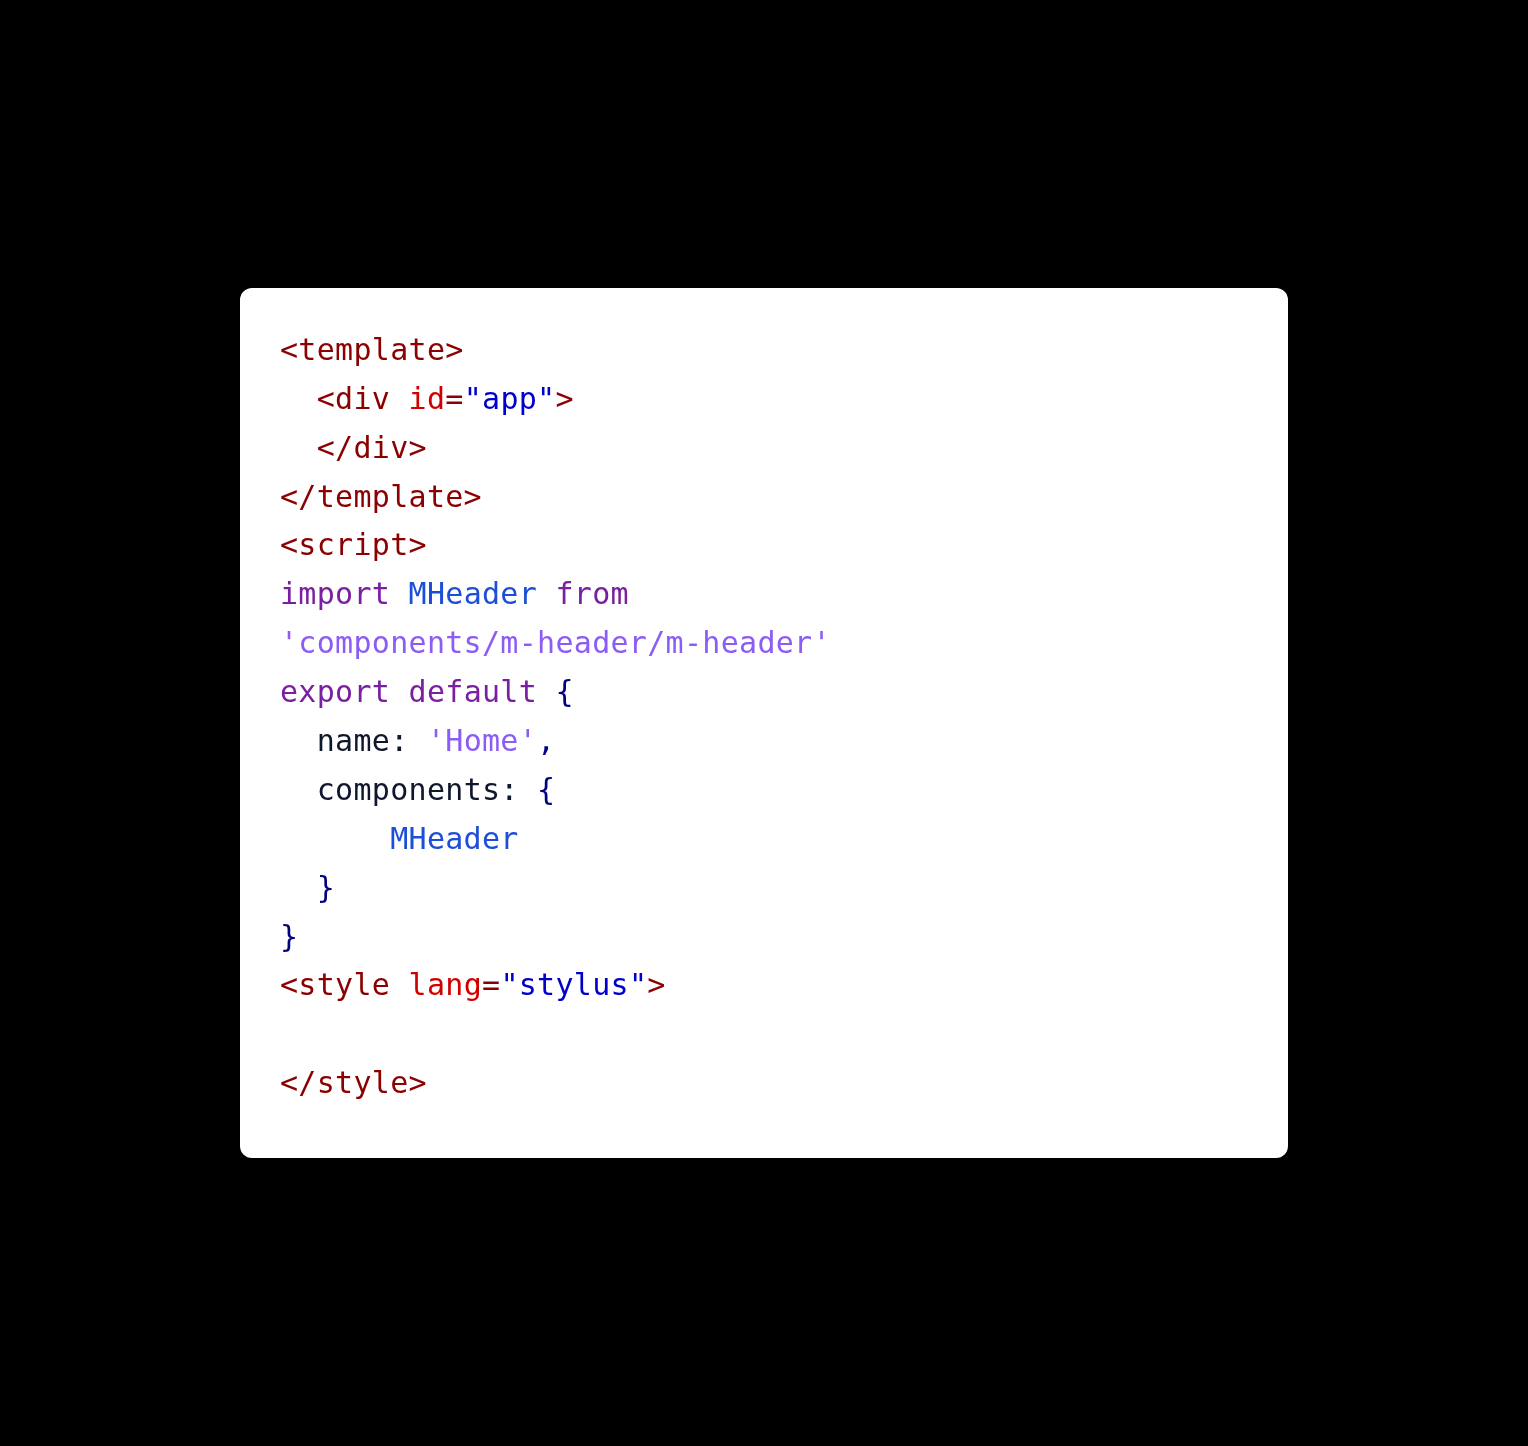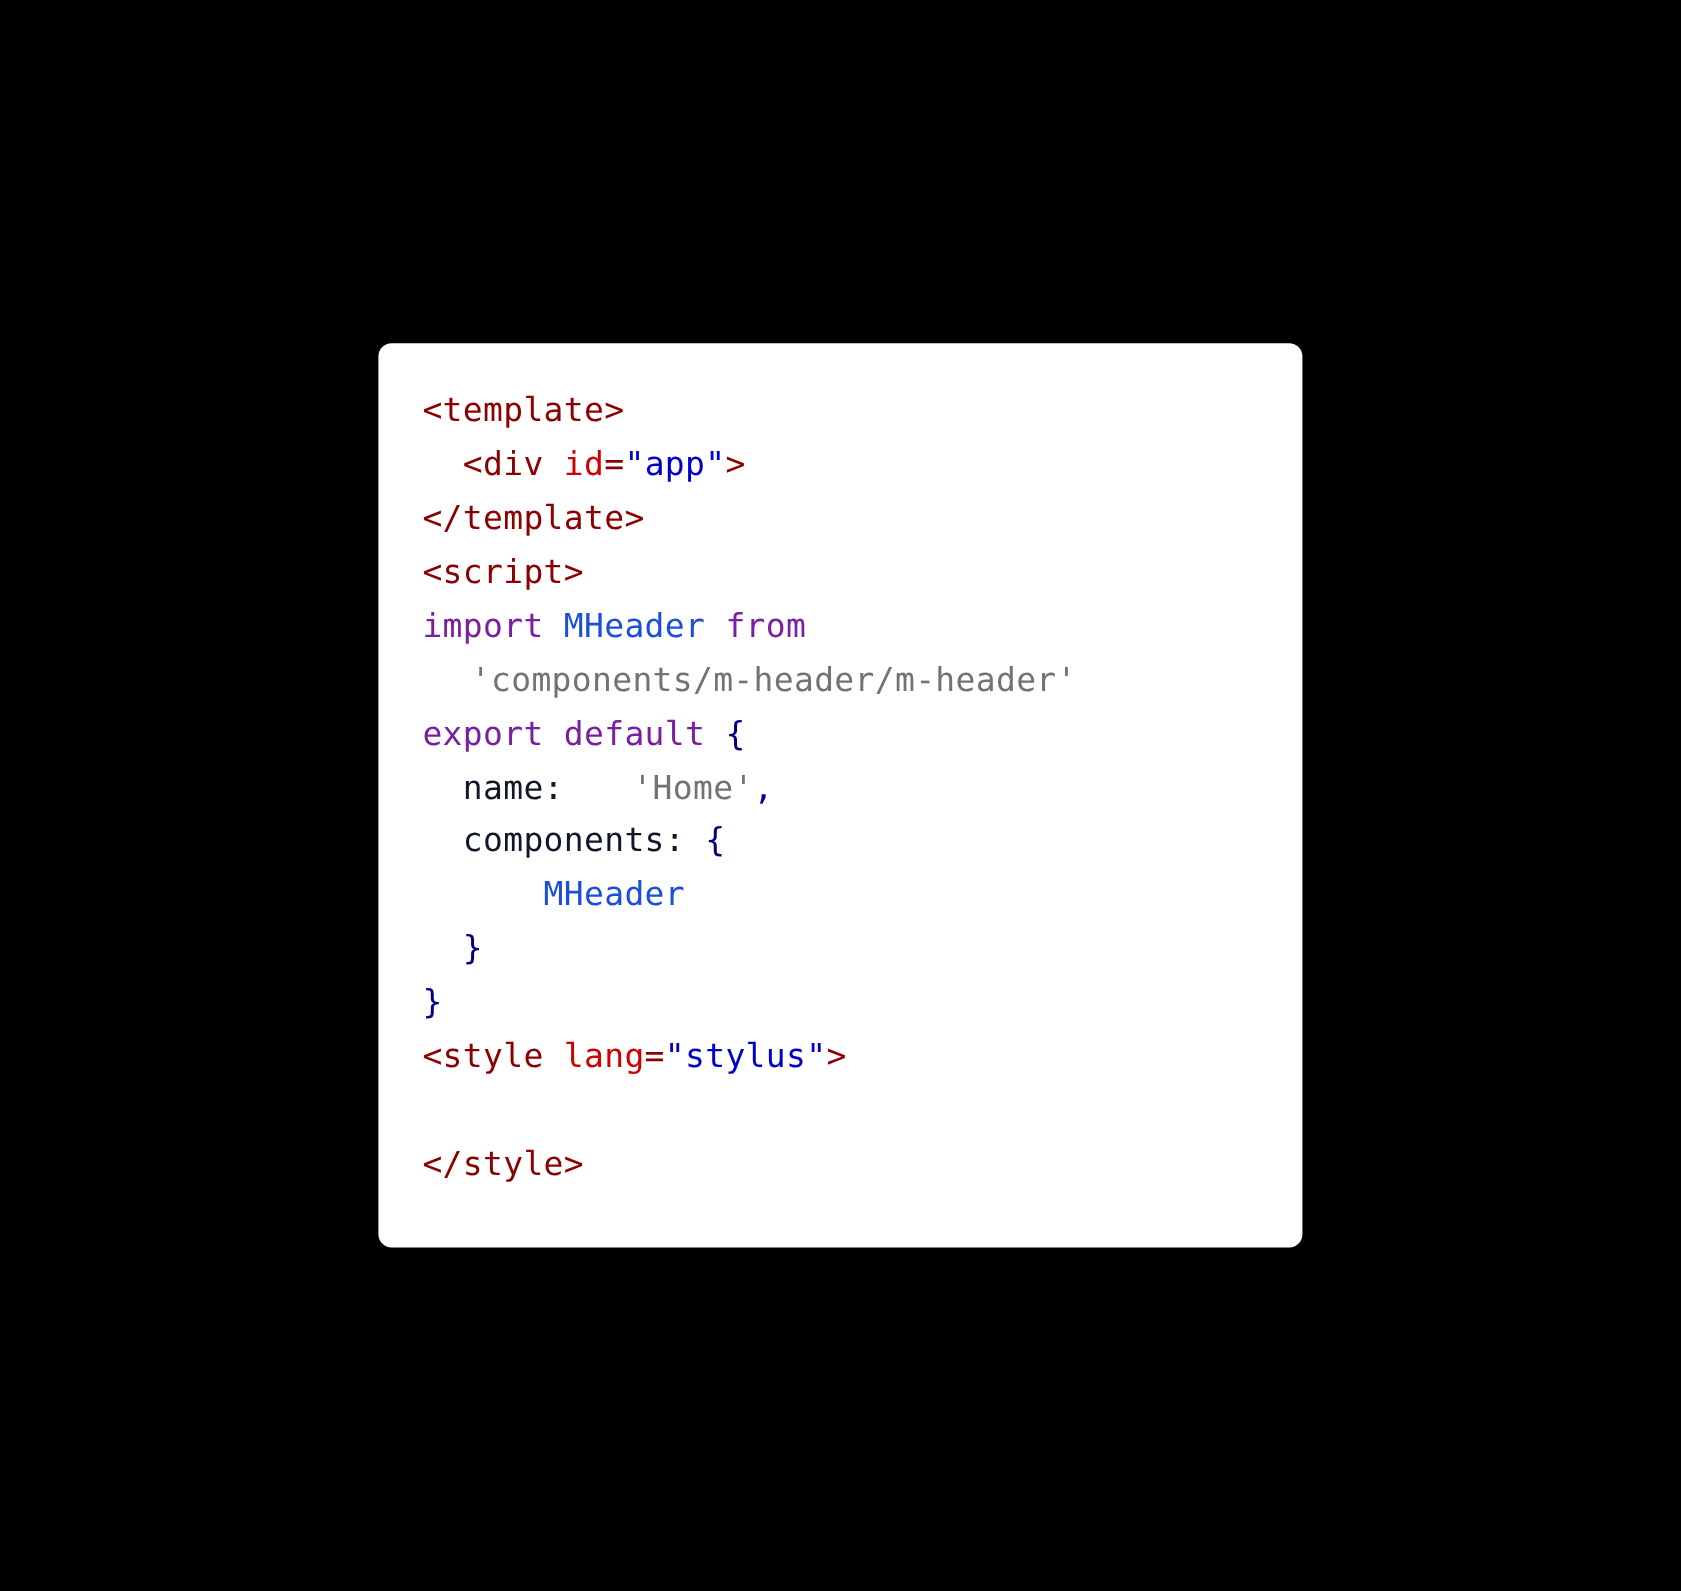--- a/index.html
+++ b/index.html
@@ -12,47 +12,48 @@
       display: flex;
       justify-content: center;
       align-items: center;
       min-height: 100vh;
       padding: 40px;
     }
     .code-window {
       background: #fff;
       border-radius: 12px;
       padding: 38px 40px 50px 40px;
-      width: 840px;
+      width: 1048px;
       font-family: "DejaVu Sans Mono", "Menlo", "Consolas", monospace;
       font-size: 30px;
       line-height: 1.63;
       letter-spacing: 0.3px;
       box-shadow: 0 2px 8px rgba(0,0,0,0.3);
     }
     .line {
       white-space: pre-wrap;
       word-break: break-word;
     }
     .tag { color: #8B0000; }
     .attr-name { color: #D10000; }
     .attr-value { color: #0000CC; }
-    .string { color: #737373; margin-left: 44px; }
+    .string { color: #8b5cf6; }
     .keyword { color: #7B1FA2; }
     .identifier { color: #1d4ed8; }
     .property { color: #0f172a; }
     .punct { color: #000080; }
     .keyword-default { color: #7B1FA2; }
   </style>
 </head>
 <body>
 
 <div class="code-window">
   <div class="line"><span class="tag">&lt;template&gt;</span></div>
   <div class="line"><span>  </span><span class="tag">&lt;div</span><span> </span><span class="attr-name">id</span><span class="tag">=</span><span class="attr-value">"app"</span><span class="tag">&gt;</span></div>
+  <div class="line"><span>  </span><span class="tag">&lt;/div&gt;</span></div>
   <div class="line"><span class="tag">&lt;/template&gt;</span></div>
   <div class="line"><span class="tag">&lt;script&gt;</span></div>
   <div class="line"><span class="keyword">import</span><span> </span><span class="identifier">MHeader</span><span> </span><span class="keyword">from</span><span> </span></div>
   <div class="line"><span class="string">'components/m-header/m-header'</span></div>
   <div class="line"><span class="keyword">export</span><span> </span><span class="keyword-default">default</span><span> </span><span class="punct">{</span></div>
   <div class="line"><span>  </span><span class="property">name:</span><span> </span><span class="string">'Home'</span><span class="punct">,</span></div>
   <div class="line"><span>  </span><span class="property">components:</span><span> </span><span class="punct">{</span></div>
   <div class="line"><span>      </span><span class="identifier">MHeader</span></div>
   <div class="line"><span>  </span><span class="punct">}</span></div>
   <div class="line"><span class="punct">}</span></div>

